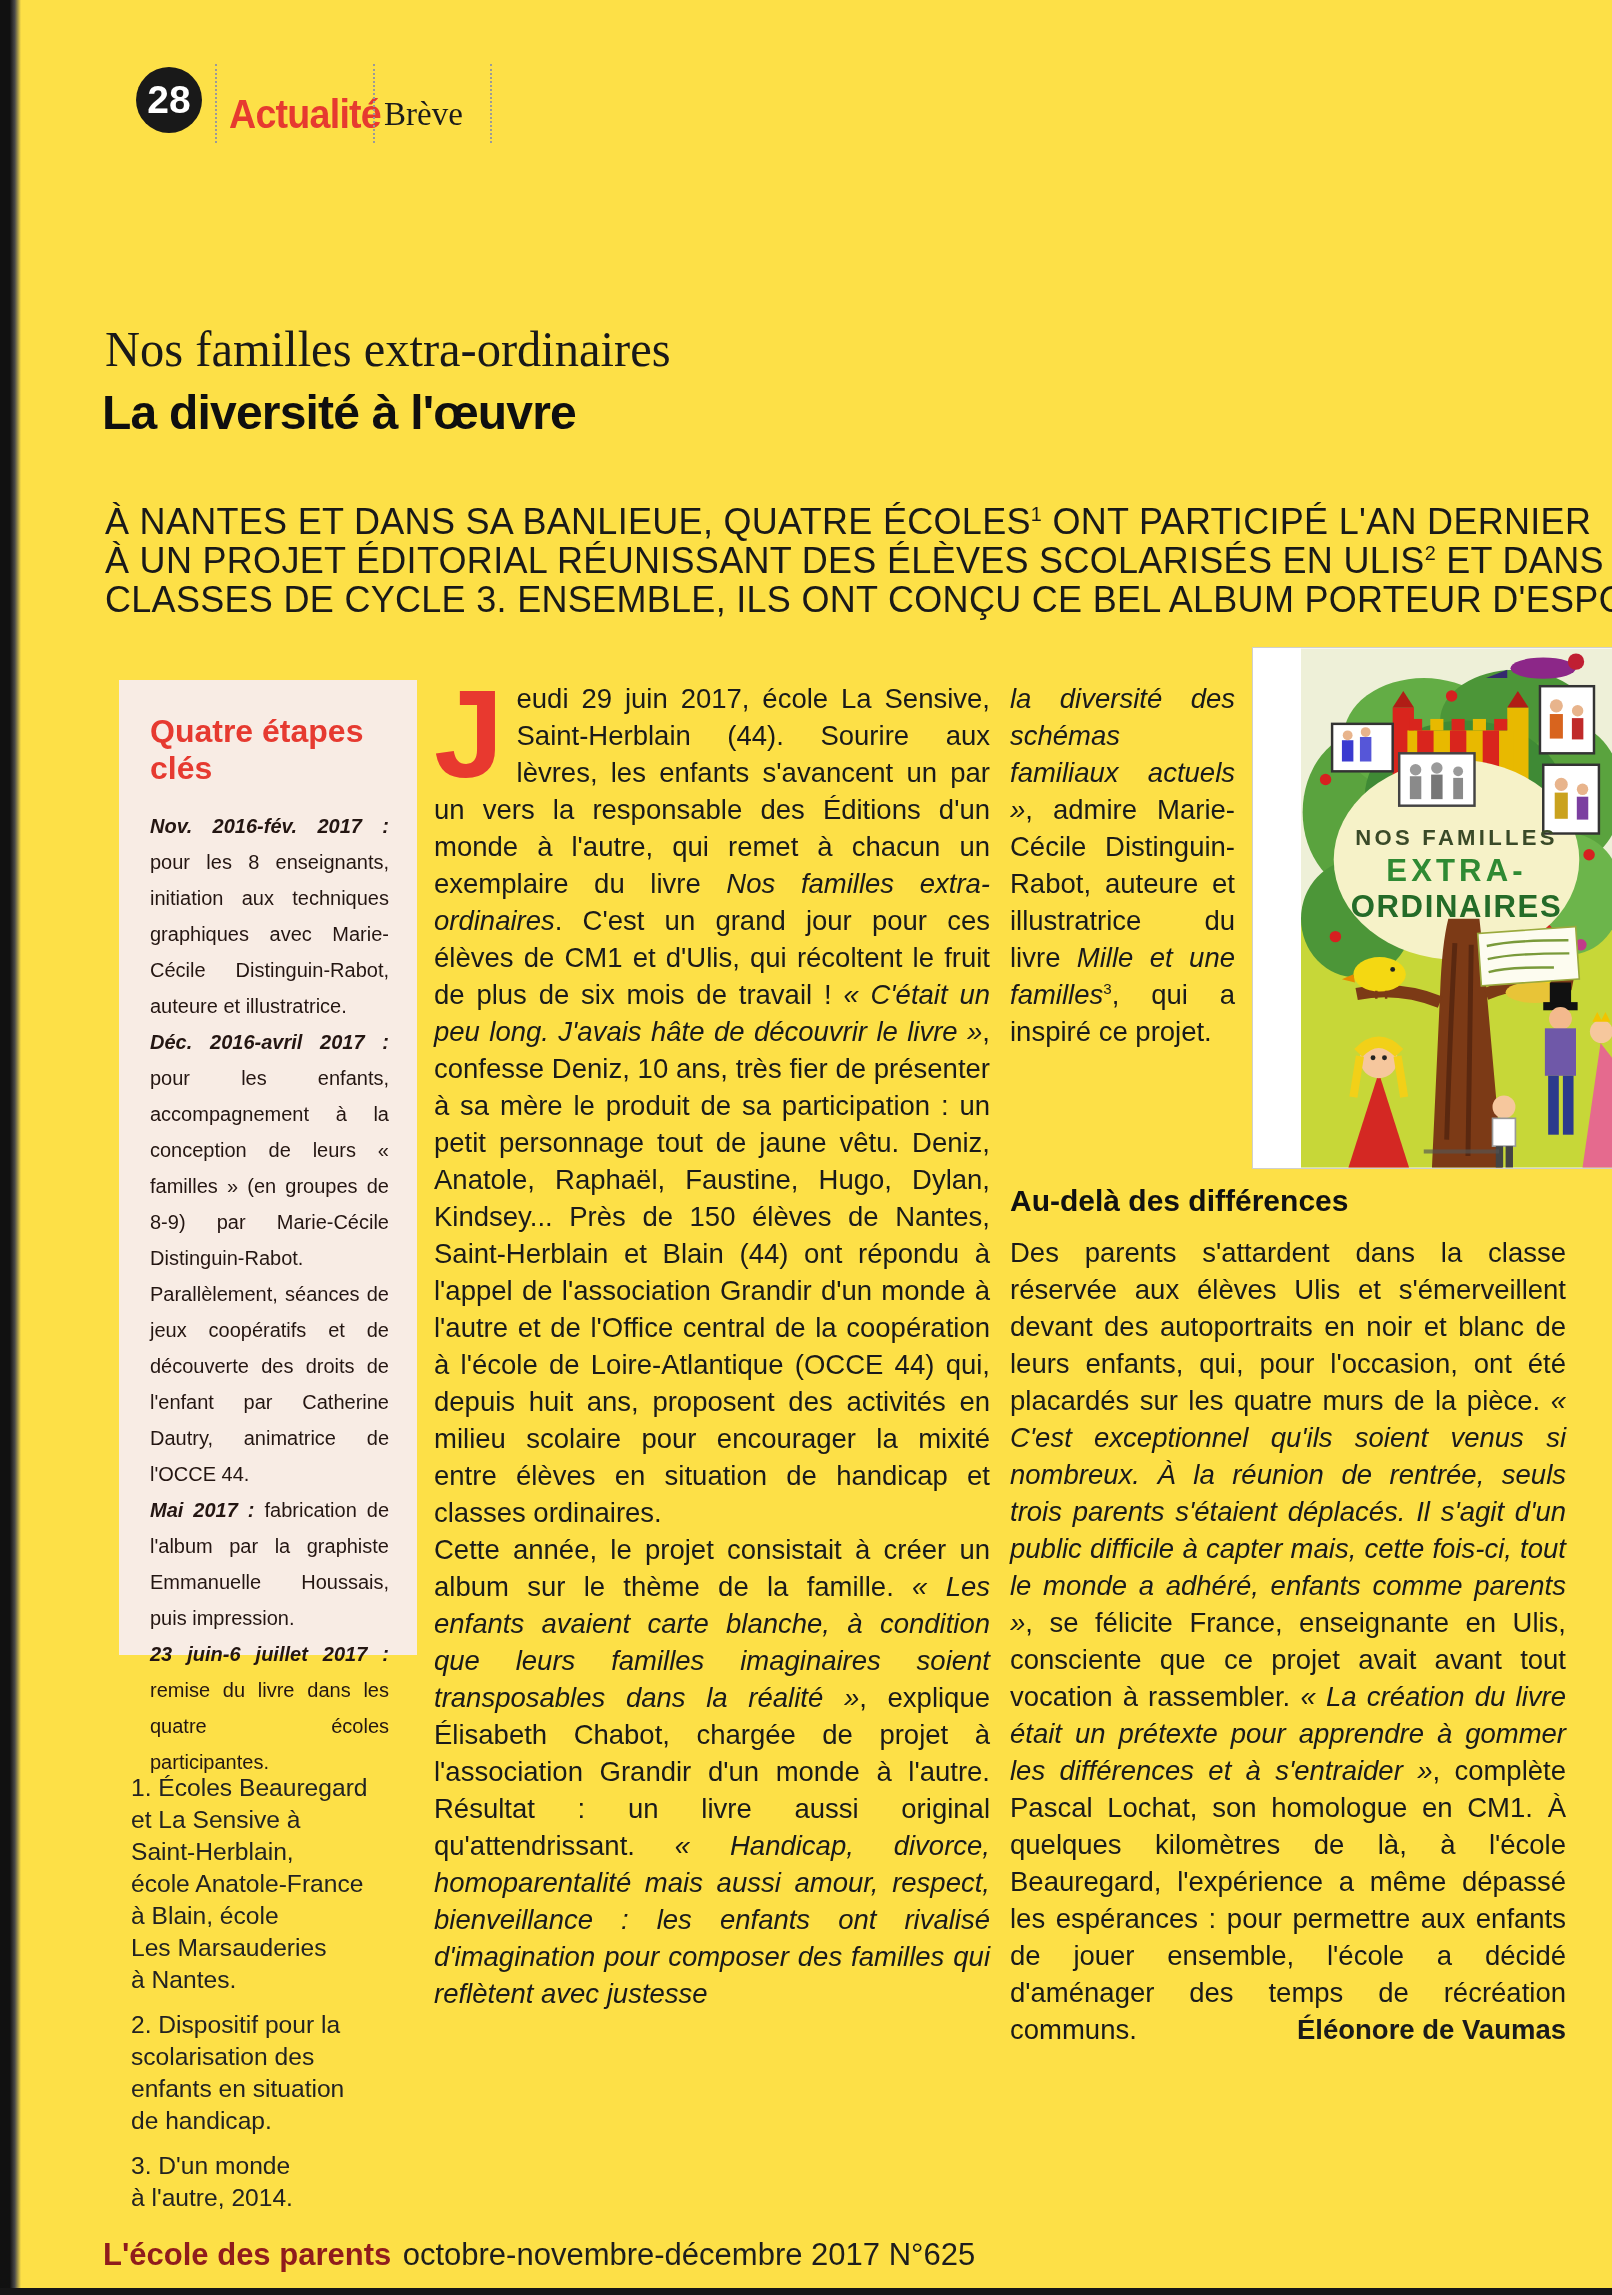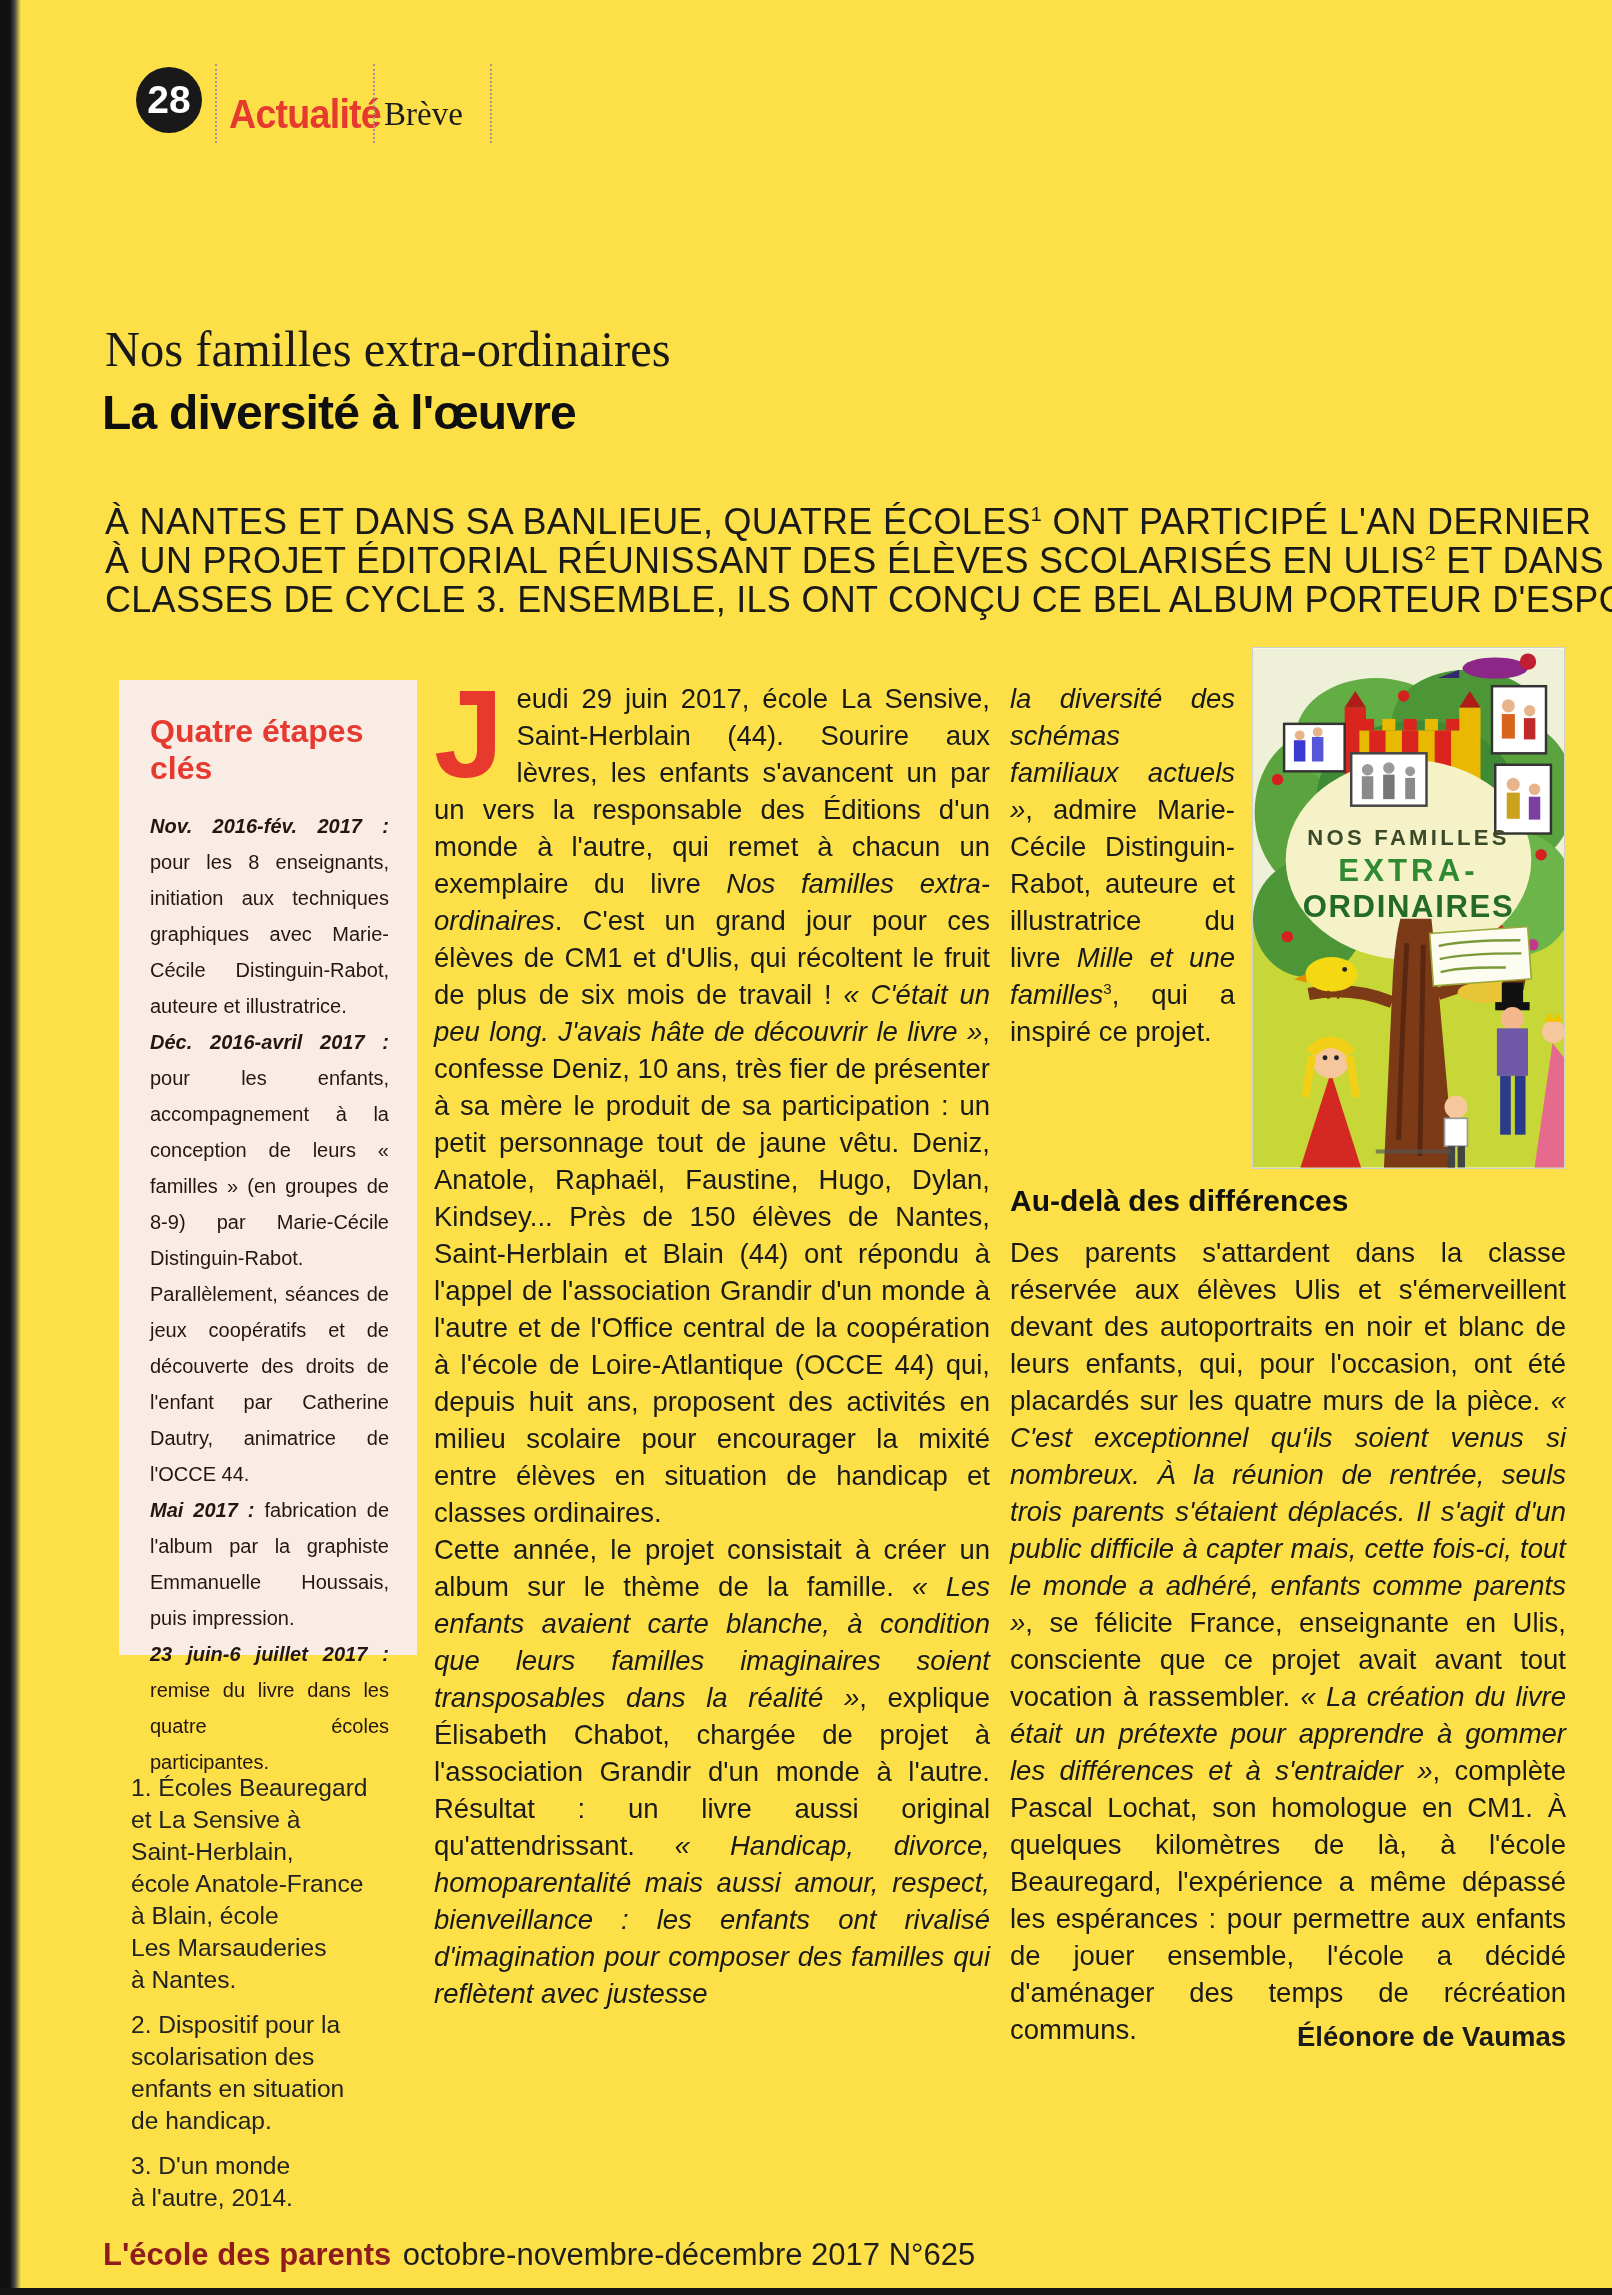--- a/index.html
+++ b/index.html
@@ -35,23 +35,23 @@
   .fnotes{left:131px;top:1772px;width:279px;font-size:24.6px;line-height:32px;color:#222;}
   .fnote{margin:0 0 13px 0;white-space:pre-line;}
   
   .col{position:absolute;top:680px;width:556px;font-size:27.5px;line-height:37px;text-align:justify;
        color:#1a1a1a;hyphens:auto;}
   .col1{left:434px;} .col2{left:1010px;}
   .col p{margin:0;}
   .dropcap{float:left;color:#e8392f;font-weight:700;font-size:125px;line-height:97px;padding:4.9px 13px 0 0;}
   .spacer{float:right;width:331px;height:502px;}
   .subhead{clear:both;font-size:30px;font-weight:700;margin:28px 0 14.8px 0;color:#111;text-align:left;}
-  .sig{float:right;font-weight:700;white-space:nowrap;margin-top:7px;}
-  
-  .book{left:1252px;top:647px;width:311px;height:520px;border:1.6px solid #cfcfcf;background:#fff;}
+  .sig{float:right;font-weight:700;white-space:nowrap;}
+  
+  .book{left:1252px;top:647px;width:311px;height:520px;border:1.6px solid #cfcfcf;background:#fff;padding-left:48px;}
   .book svg{display:block;width:100%;height:100%;}
   
   .footer{left:103px;top:2213px;font-size:31px;color:#1d1d1d;white-space:nowrap;margin-top:24px;}
   .footer .mag{font-weight:700;color:#8f1c1c;margin-right:11.5px;}
 </style>
 </head>
 <body>
 
 <div class="page">
   <div class="scan-left"></div>

